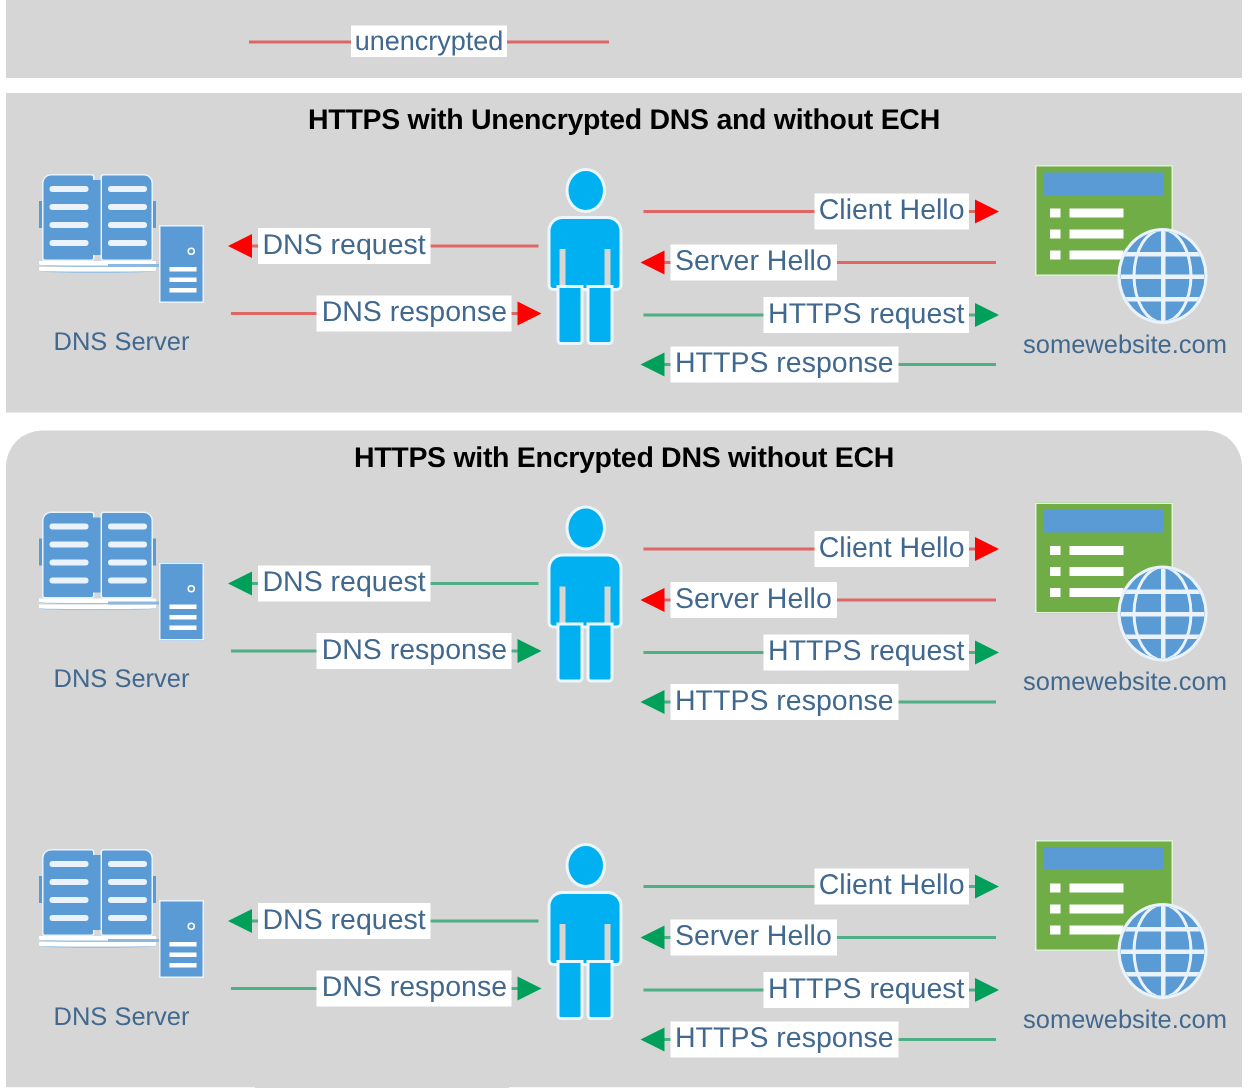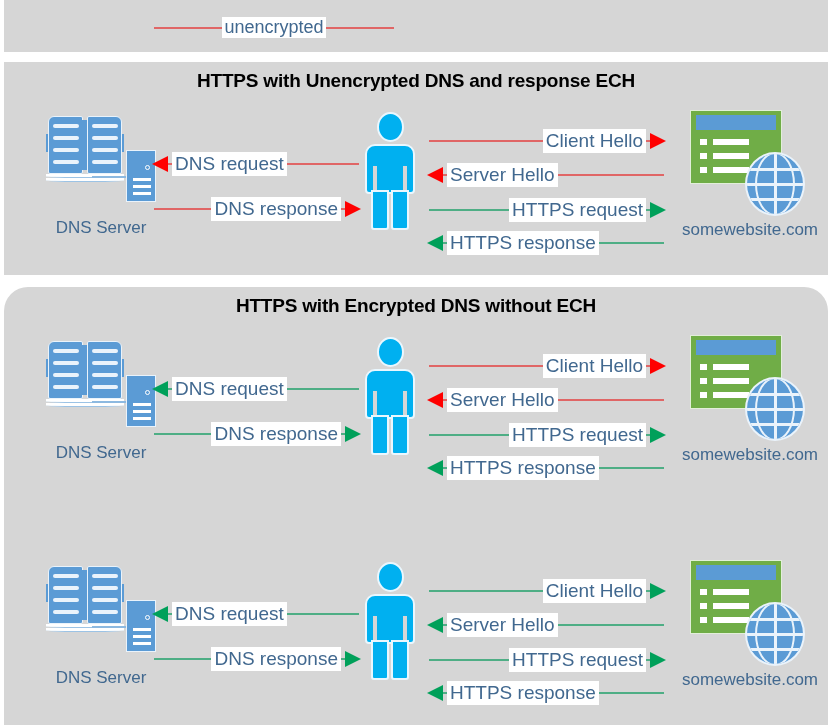--- a/index.html
+++ b/index.html
@@ -33,21 +33,21 @@
   #panel-3      { top: 512px; height: 213px; }
 
   
   .legend-item {
     position: absolute;
     top: 16px;
     height: 22px;
     display: flex;
     align-items: center;
   }
-  #legend-unencrypted { left: 150px; width: 240px; text-align: center; }
+  #legend-unencrypted { left: 162px; width: 240px; text-align: center; }
   #legend-encrypted   { left: 470px; width: 240px; }
   .legend-line {
     position: absolute;
     left: 0;
     right: 0;
     top: 11px;
     height: 2px;
   }
   .legend-line.red   { background: #e06666; }
   .legend-line.green { background: #4eae85; }
@@ -72,21 +72,21 @@
     text-align: center;
     font-size: 19px;
     font-weight: bold;
     color: #000000;
     letter-spacing: -0.2px;
   }
 
   
   .dns-server {
     position: absolute;
-    left: 36px;
+    left: 16px;
     top: 48px;
     width: 135px;
     height: 145px;
   }
   .book {
     position: absolute;
     left: 6px;
     top: 2px;
     width: 78px;
     height: 72px;
@@ -369,21 +369,21 @@
 <div id="root">
 
   <div class="panel" id="legend-panel">
     <div class="legend-item" id="legend-unencrypted">
       <div class="legend-line red"></div>
       <div class="legend-label">unencrypted</div>
     </div>
   </div>
 
   <div class="panel" id="panel-1">
-    <div class="panel-title">HTTPS with Unencrypted DNS and response ECH</div>
+    <div class="panel-title">HTTPS with Unencrypted DNS and without ECH</div>
 
     <div class="dns-server">
       <div class="book">
         <div class="book-tab l"></div>
         <div class="book-tab r"></div>
         <div class="book-page left">
           <div class="book-line" style="top:7px"></div>
           <div class="book-line" style="top:19px"></div>
           <div class="book-line" style="top:31px"></div>
           <div class="book-line" style="top:43px"></div>

